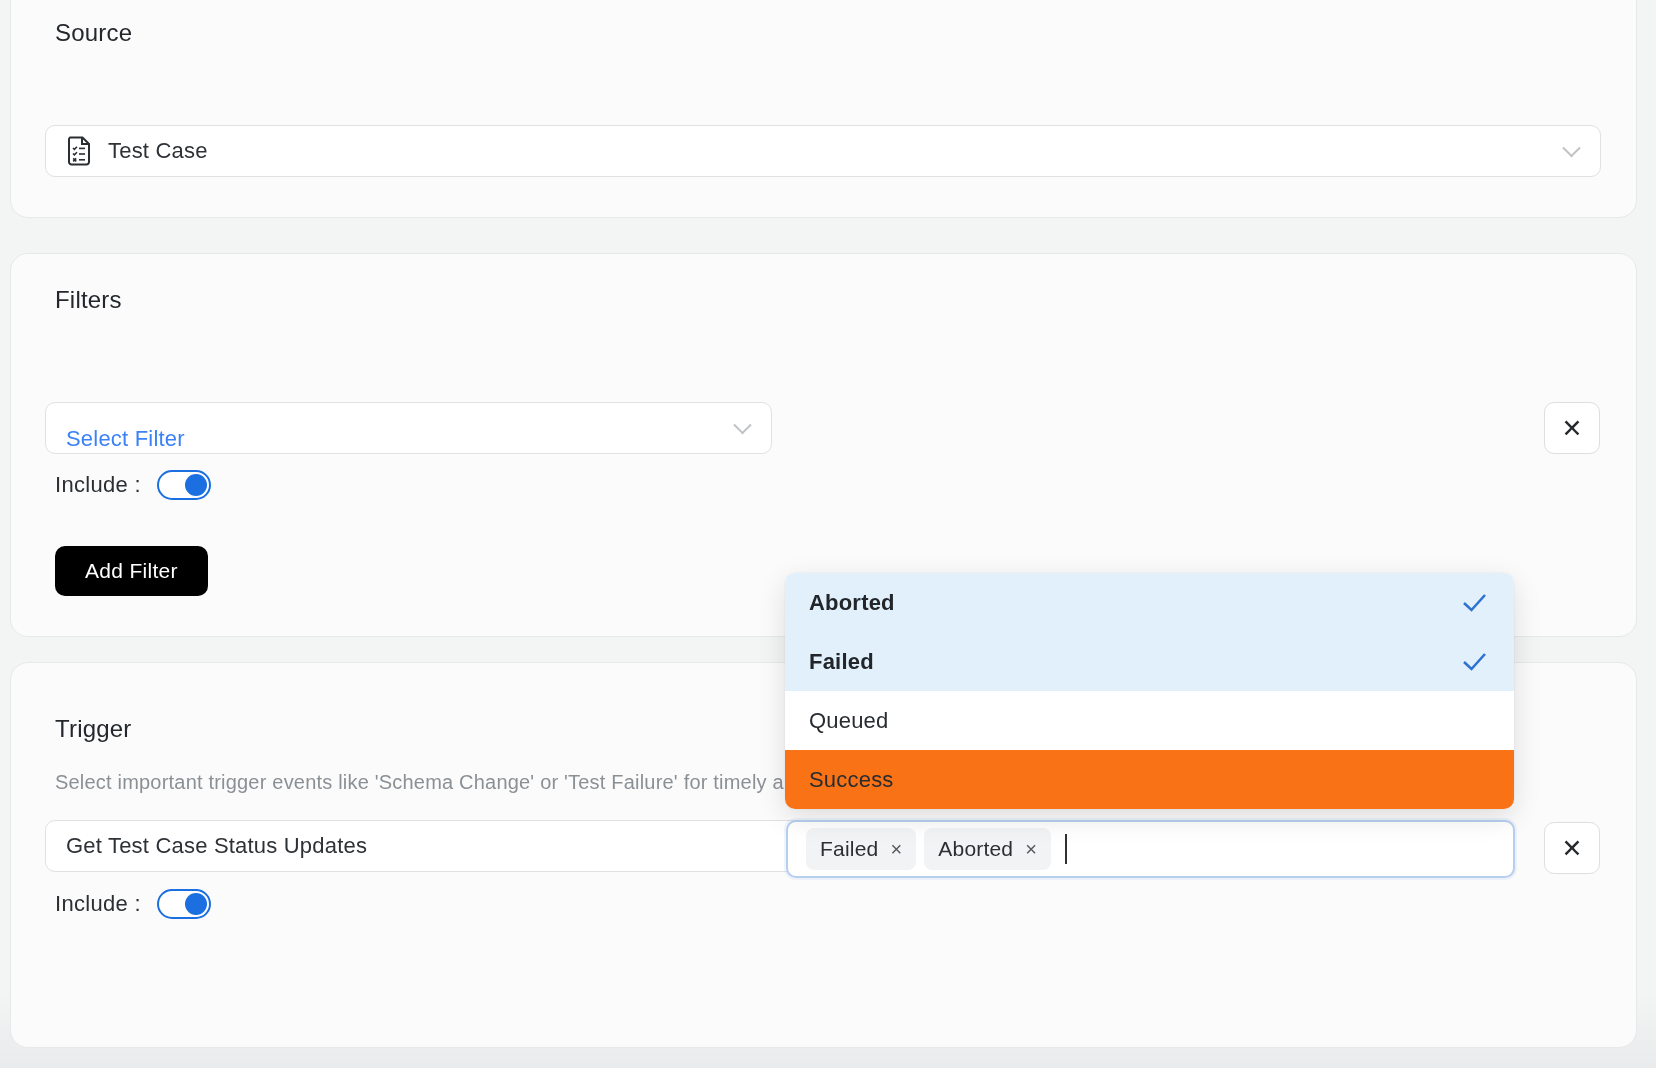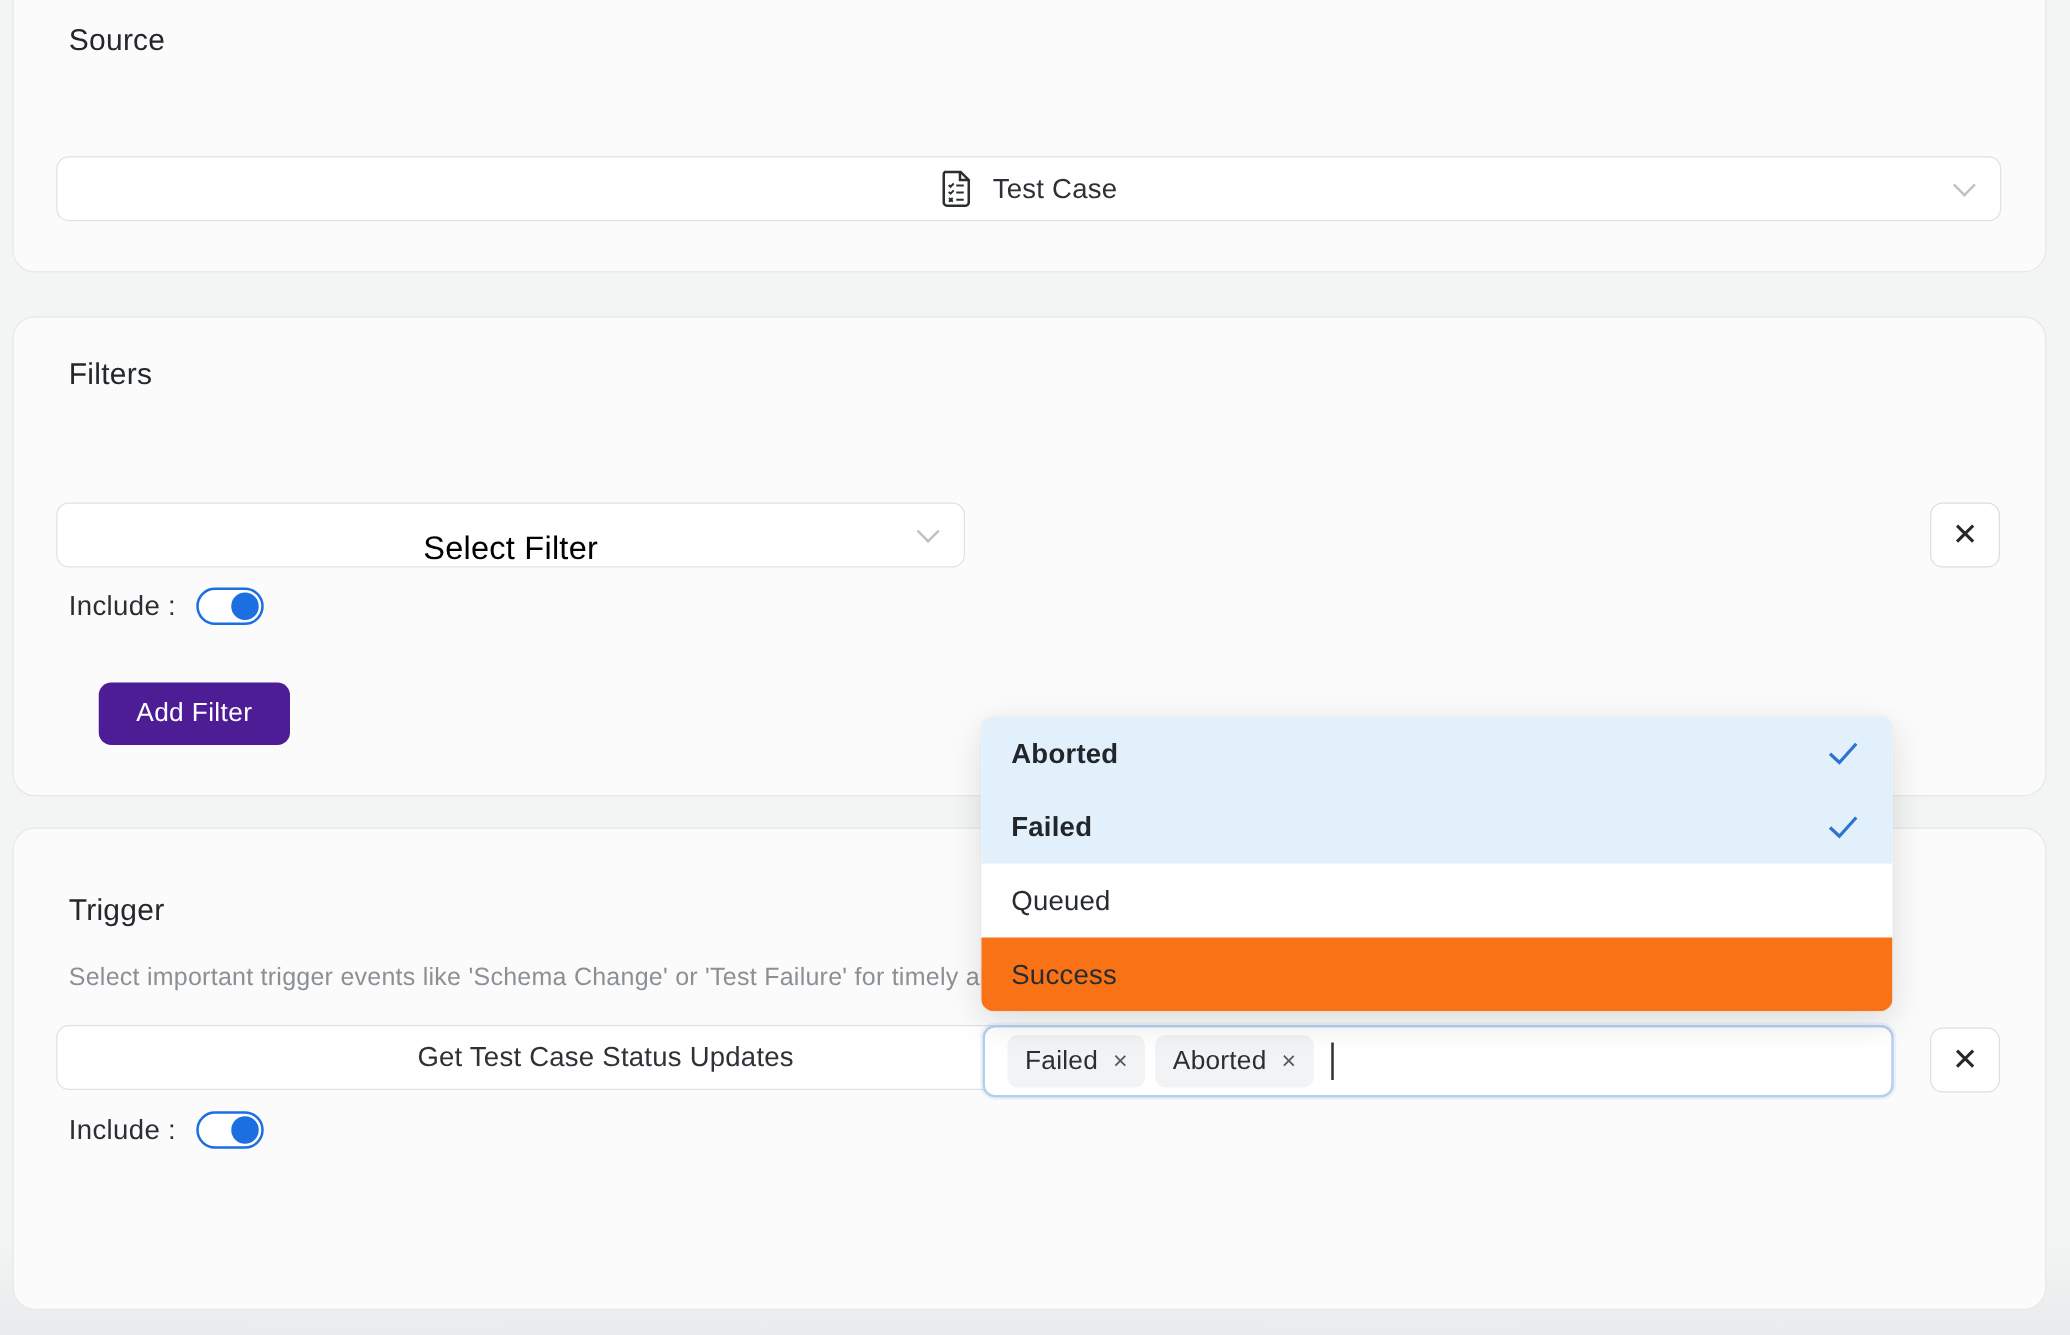--- a/index.html
+++ b/index.html
@@ -27,24 +27,24 @@
   }
   .section-desc {
     position:absolute; left:44px;
     font-size:20px; color:#8b9095; letter-spacing:.2px;
     white-space:nowrap;
   }
   .select {
     position:absolute; height:52px;
     background:#fff; border:1px solid #dfe1e3; border-radius:10px;
     display:flex; align-items:center;
-    padding:0 20px; cursor:pointer;justify-content:center;
+    padding:0 20px; cursor:pointer;
   }
   .select .value { font-size:22px; color:#2e3236; letter-spacing:.2px; }
-  .select .placeholder { font-size:26px; color:#000000; letter-spacing:.2px;margin-top:21px; }
+  .select .placeholder { font-size:22px; color:#3b82f6; letter-spacing:.2px;margin-top:21px; }
   .chevron {
     position:absolute; right:22px; top:50%;
     width:13px; height:13px;
     border-left:2px solid #bfc2c5; border-bottom:2px solid #bfc2c5;
     transform:translateY(-72%) rotate(-45deg);
   }
   .doc-icon { margin-right:16px; display:flex; align-items:center; }
 
   .x-btn {
     position:absolute; left:1533px; width:56px; height:52px;
@@ -59,23 +59,23 @@
     width:54px; height:30px; border:2px solid #1b6fe0; border-radius:999px;
     background:#fff; position:relative; cursor:pointer;
   }
   .toggle .knob {
     position:absolute; top:2px; right:2px; width:22px; height:22px;
     border-radius:50%; background:#1b6fe0;
   }
 
   .btn-primary {
     position:absolute; left:44px; height:50px;
-    background:#4c1d95; color:#fff; border:none; border-radius:10px;
+    background:#000000; color:#fff; border:none; border-radius:10px;
     font-family:"Liberation Sans", sans-serif;
-    font-size:21px; letter-spacing:.3px; padding:0 30px; cursor:pointer;margin-left:24px;
+    font-size:21px; letter-spacing:.3px; padding:0 30px; cursor:pointer;
   }
 
   .multiselect {
     position:absolute; left:775px; top:157px; width:729px; height:58px;
     background:#fff; border:2px solid #b7cfef; border-radius:10px;
     box-shadow:0 0 0 2px rgba(130,170,230,.12);
     display:flex; align-items:center; padding:0 10px; cursor:text;
   }
   .tag {
     display:inline-flex; align-items:center; height:42px;

